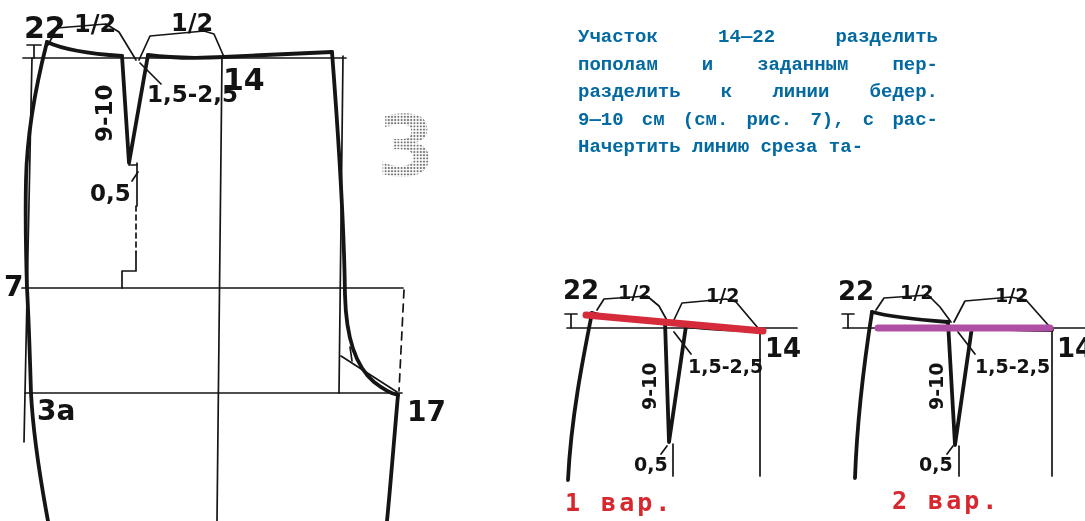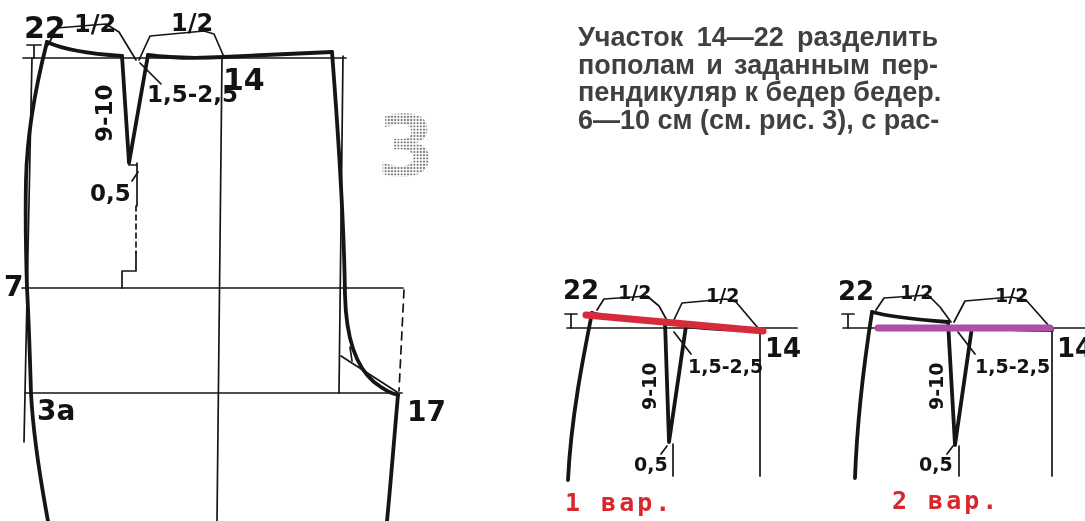--- a/index.html
+++ b/index.html
@@ -6,23 +6,23 @@
   #stage{position:relative;width:1085px;height:521px;background:#ffffff;overflow:hidden;
          font-family:"DejaVu Sans",sans-serif;}
   svg{position:absolute;overflow:visible;}
   .ink{stroke:#151515;fill:none;stroke-linecap:round;stroke-linejoin:round;}
   .thin{stroke-width:1.7;}
   .thick{stroke-width:3.8;}
   .lbl{fill:#131313;font-family:"DejaVu Sans",sans-serif;font-weight:bold;}
   .fs30{font-size:30px;} .fs28{font-size:28px;} .fs24{font-size:24px;} .fs23{font-size:23px;}
   .fs26{font-size:26px;} .fs19{font-size:19px;}
   .caption{font-family:"DejaVu Sans Mono","DejaVu Sans",monospace;font-weight:bold;font-size:25px;letter-spacing:3px;}
-  #instructions{position:absolute;left:578px;top:24px;width:360px;color:#404040;
-        font-family:Liberation Sans, sans-serif;font-weight:bold;
-        font-size:27px;line-height:27.5px;}
+  #instructions{position:absolute;left:578px;top:24px;width:360px;color:#0369a1;
+        font-family:Liberation Mono, monospace;font-weight:bold;
+        font-size:19px;line-height:27.5px;}
   .instr-line{text-align:justify;text-align-last:justify;white-space:nowrap;}
   .instr-line:last-child{text-align-last:left;}
 </style>
 </head>
 <body>
 
 <div id="stage">
 
   <svg style="left:0;top:0" width="560" height="521" viewBox="0 0 560 521">
     <defs>
@@ -72,22 +72,23 @@
       <text class="lbl fs28" x="4" y="296">7</text>
       <text class="lbl fs28" x="37" y="420">3а</text>
       <text class="lbl fs28" x="407" y="421">17</text>
       <text x="377" y="176" style="font-size:84px;font-weight:bold;fill:url(#halftone);font-family:'DejaVu Sans',sans-serif;">3</text>
     </g>
   </svg>
 
   <div id="instructions">
     <div class="instr-line">Участок 14—22 разделить</div>
     <div class="instr-line">пополам и заданным пер-</div>
-    <div class="instr-line">пендикуляр к бедер бедер.</div>
-    <div class="instr-line">6—10 см (см. рис. 3), с рас-</div>
+    <div class="instr-line">разделить к линии бедер.</div>
+    <div class="instr-line">9—10 см (см. рис. 7), с рас-</div>
+    <div class="instr-line">Начертить линию среза та-</div>
   </div>
 
   <svg style="left:555px;top:268px" width="262" height="253" viewBox="0 0 262 253">
     <g>
       <path class="ink thin" d="M12,60 H242"></path>
       <path class="ink thin" d="M10,46 H22 M16,46 V60"></path>
       <path class="ink thin" d="M42,42 L49,31 L92,28 L104,38 L114,56"></path>
       <path class="ink thin" d="M117,56 L127,35 L171,31 L181,34 L203,60"></path>
       <path class="ink thin" d="M119,64 L136,86"></path>
       <path class="ink thin" d="M118,176 V208"></path>

